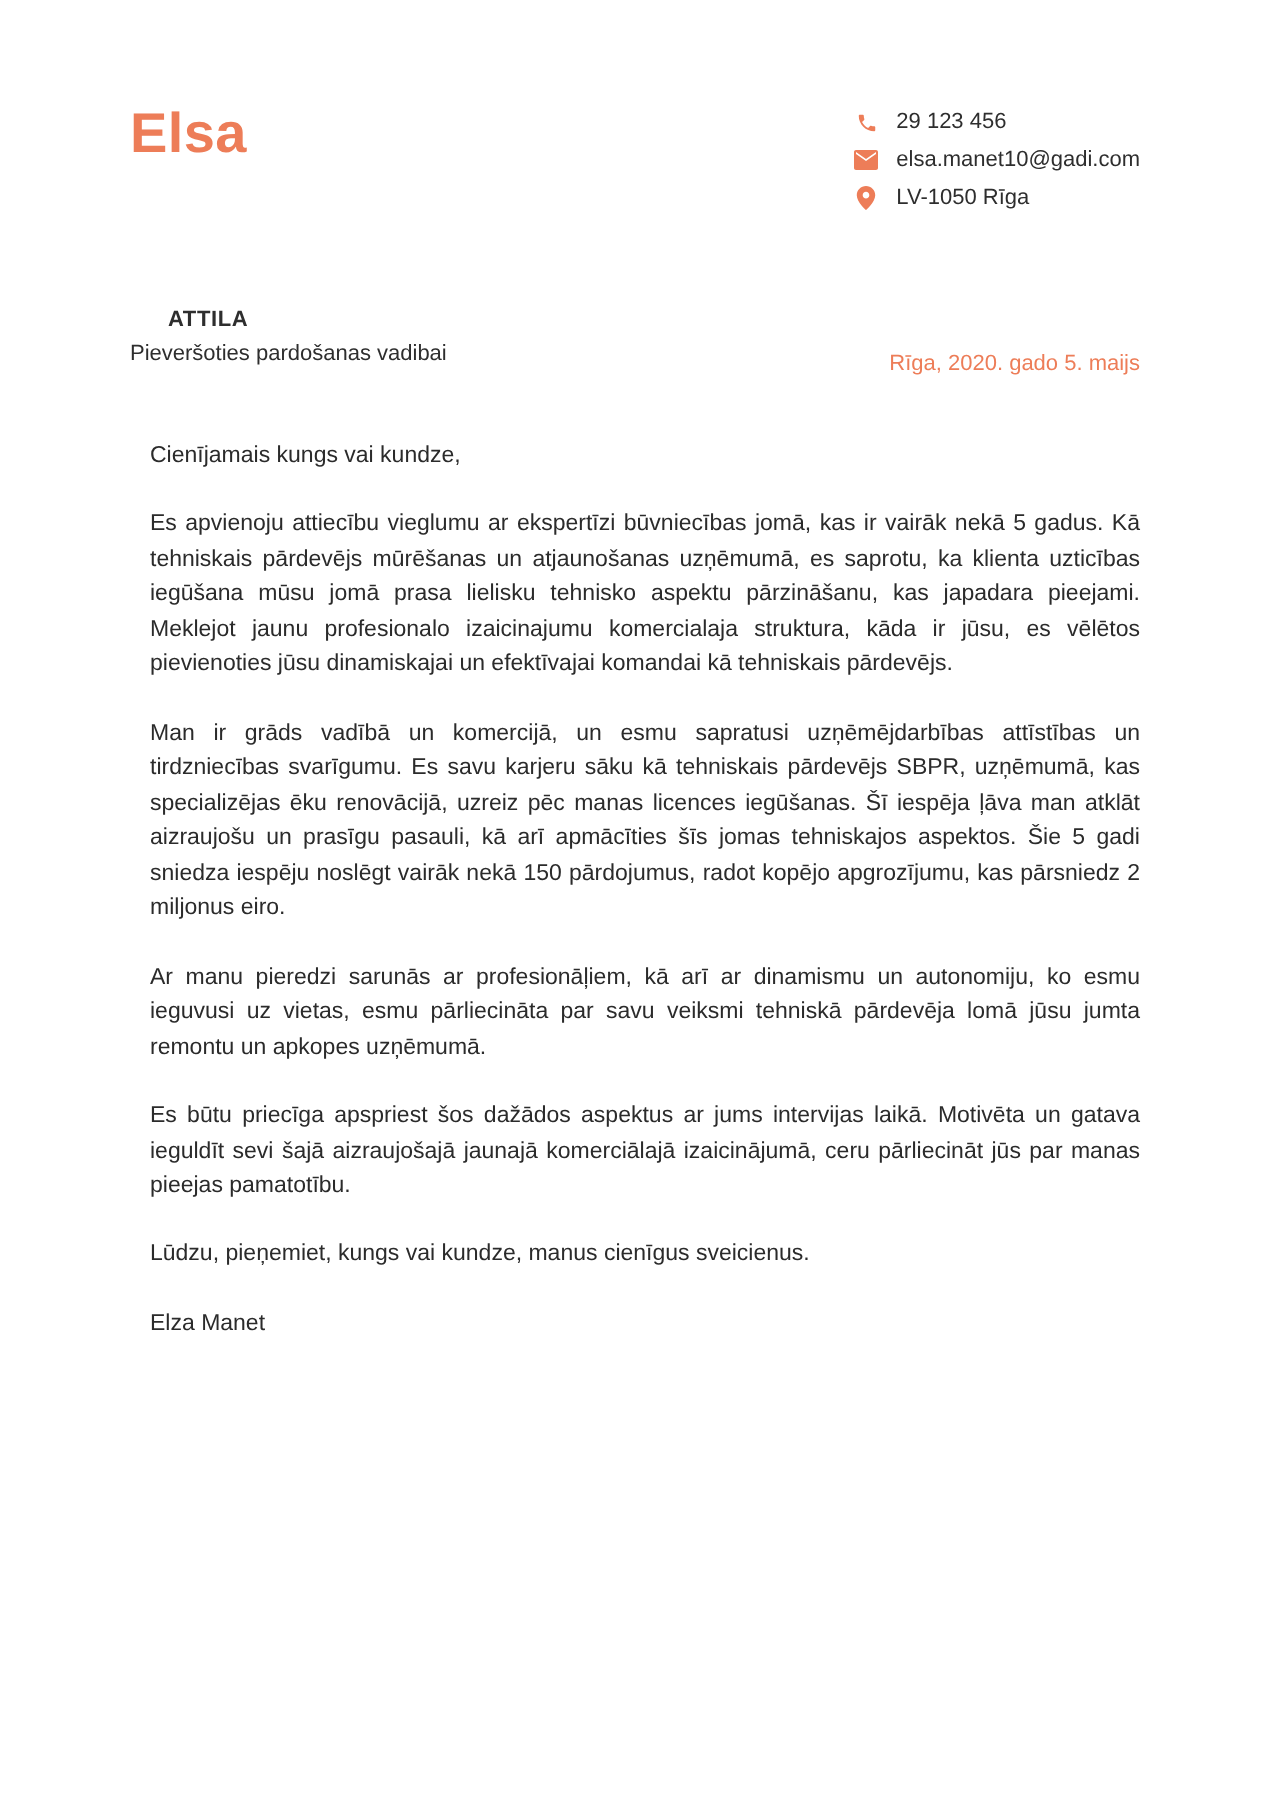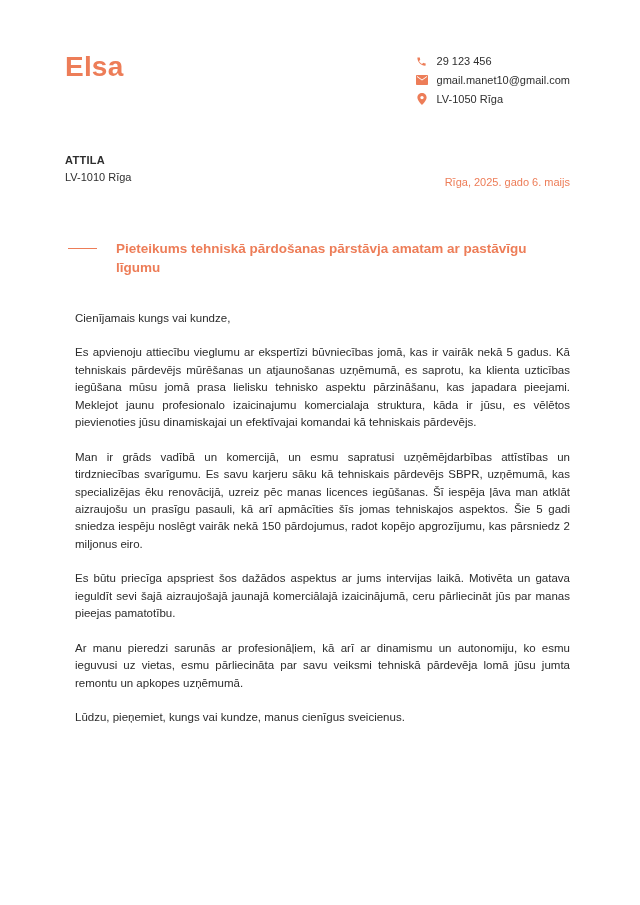--- a/index.html
+++ b/index.html
@@ -57,20 +57,21 @@
     align-items: flex-start;
     padding: 40px 70px 0 65px;
   }
   .recipient {
     font-size: 11px;
     line-height: 1.55;
   }
   .recipient .company {
     font-weight: 700;
     letter-spacing: 0.3px;
+    margin-left: 19px;
   }
   .date {
     color: #ED7D58;
     font-size: 11px;
     padding-top: 24px;
     white-space: nowrap;
   }
   
   .subject-band {
     display: flex;
@@ -130,48 +131,45 @@
           </svg>
         </span>
         <span>29 123 456</span>
       </div>
       <div class="contact-row">
         <span class="cicon">
           <svg width="12" height="10" viewBox="0 0 24 20" fill="#ED7D58" xmlns="http://www.w3.org/2000/svg">
             <path d="M2 0h20c1.1 0 2 .9 2 2v16c0 1.1-.9 2-2 2H2c-1.1 0-2-.9-2-2V2C0 .9.9 0 2 0zm10 11L22 4V2L12 9 2 2v2l10 7z"></path>
           </svg>
         </span>
-        <span>gmail.manet10@gmail.com</span>
+        <span>elsa.manet10@gadi.com</span>
       </div>
       <div class="contact-row">
         <span class="cicon">
           <svg width="10" height="12" viewBox="0 0 20 26" fill="#ED7D58" xmlns="http://www.w3.org/2000/svg">
             <path d="M10 0C4.5 0 0 4.4 0 9.9 0 17.3 10 26 10 26s10-8.7 10-16.1C20 4.4 15.5 0 10 0zm0 13.5c-2 0-3.6-1.6-3.6-3.6S8 6.3 10 6.3s3.6 1.6 3.6 3.6-1.6 3.6-3.6 3.6z"></path>
           </svg>
         </span>
         <span>LV-1050 Rīga</span>
       </div>
     </div>
   </div>
 
   <div class="address-band">
     <div class="recipient">
       <div class="company">ATTILA</div>
-      <div>LV-1010 Rīga</div>
+      <div>Pieveršoties pardošanas vadibai</div>
     </div>
-    <div class="date">Rīga, 2025. gado 6. maijs</div>
+    <div class="date">Rīga, 2020. gado 5. maijs</div>
   </div>
 
-  <div class="subject-band">
-    <div class="subject-dash"></div>
-    <div class="subject-title">Pieteikums tehniskā pārdošanas pārstāvja amatam ar pastāvīgu līgumu</div>
-  </div>
 
   <div class="letter">
     <p class="greeting">Cienījamais kungs vai kundze,</p>
     <p class="par">Es apvienoju attiecību vieglumu ar ekspertīzi būvniecības jomā, kas ir vairāk nekā 5 gadus. Kā tehniskais pārdevējs mūrēšanas un atjaunošanas uzņēmumā, es saprotu, ka klienta uzticības iegūšana mūsu jomā prasa lielisku tehnisko aspektu pārzināšanu, kas japadara pieejami. Meklejot jaunu profesionalo izaicinajumu komercialaja struktura, kāda ir jūsu, es vēlētos pievienoties jūsu dinamiskajai un efektīvajai komandai kā tehniskais pārdevējs.</p>
     <p class="par">Man ir grāds vadībā un komercijā, un esmu sapratusi uzņēmējdarbības attīstības un tirdzniecības svarīgumu. Es savu karjeru sāku kā tehniskais pārdevējs SBPR, uzņēmumā, kas specializējas ēku renovācijā, uzreiz pēc manas licences iegūšanas. Šī iespēja ļāva man atklāt aizraujošu un prasīgu pasauli, kā arī apmācīties šīs jomas tehniskajos aspektos. Šie 5 gadi sniedza iespēju noslēgt vairāk nekā 150 pārdojumus, radot kopējo apgrozījumu, kas pārsniedz 2 miljonus eiro.</p>
+    <p class="par">Ar manu pieredzi sarunās ar profesionāļiem, kā arī ar dinamismu un autonomiju, ko esmu ieguvusi uz vietas, esmu pārliecināta par savu veiksmi tehniskā pārdevēja lomā jūsu jumta remontu un apkopes uzņēmumā.</p>
     <p class="par">Es būtu priecīga apspriest šos dažādos aspektus ar jums intervijas laikā. Motivēta un gatava ieguldīt sevi šajā aizraujošajā jaunajā komerciālajā izaicinājumā, ceru pārliecināt jūs par manas pieejas pamatotību.</p>
-    <p class="par">Ar manu pieredzi sarunās ar profesionāļiem, kā arī ar dinamismu un autonomiju, ko esmu ieguvusi uz vietas, esmu pārliecināta par savu veiksmi tehniskā pārdevēja lomā jūsu jumta remontu un apkopes uzņēmumā.</p>
     <p class="closing">Lūdzu, pieņemiet, kungs vai kundze, manus cienīgus sveicienus.</p>
+    <p class="signature">Elza Manet</p>
   </div>
 
 </div>
 
 </body></html>

